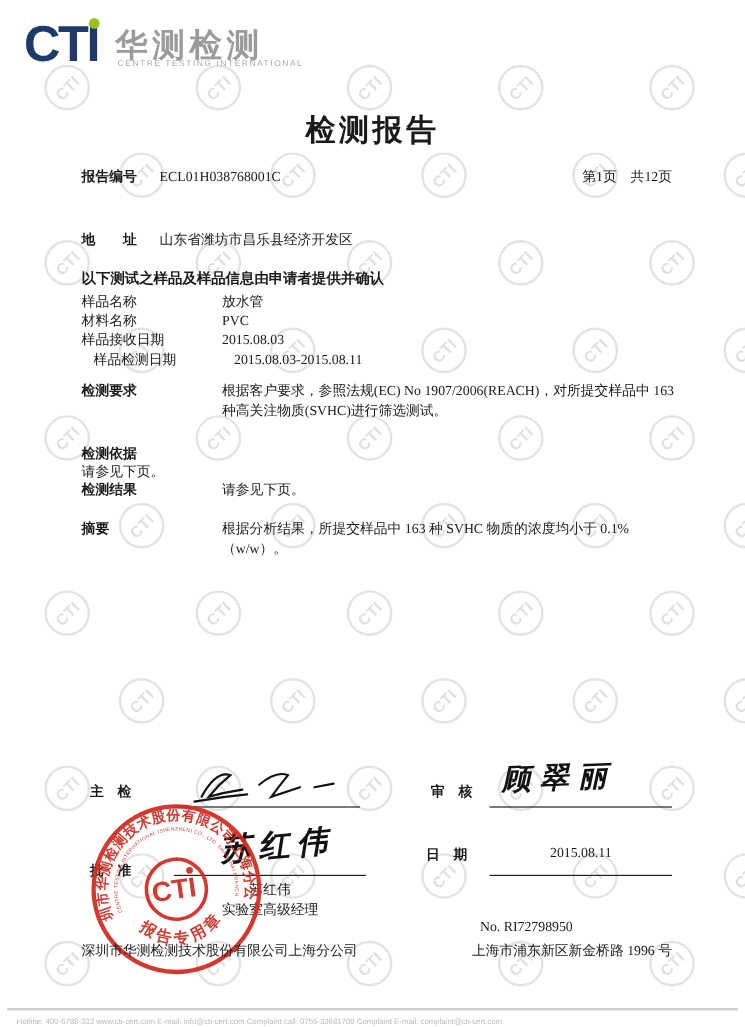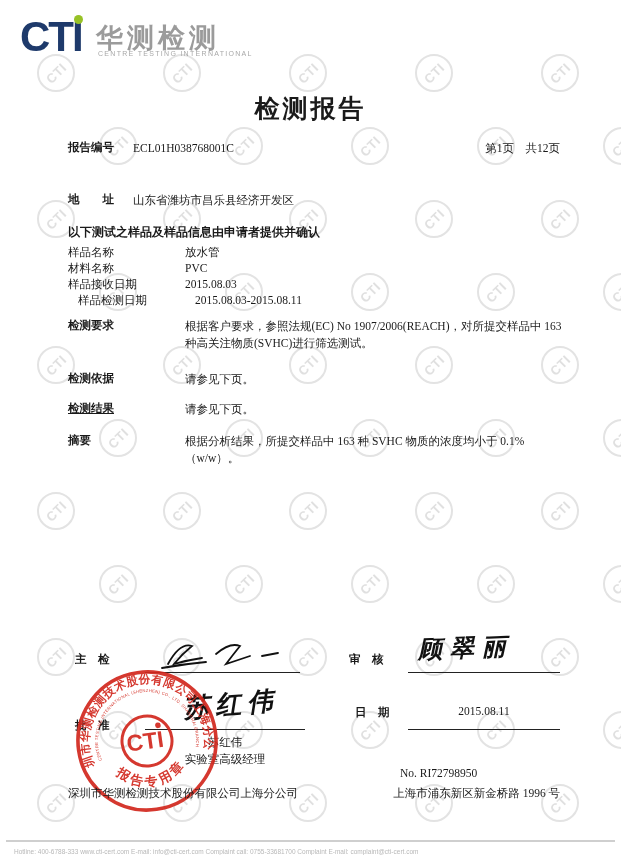--- a/index.html
+++ b/index.html
@@ -130,48 +130,48 @@
     <div class="abs row" style="left:78px;top:292px;">
       <span class="val" style="width:117px;">样品检测日期</span>
       <span class="val">2015.08.03-2015.08.11</span>
     </div>
 
     <div class="abs row" style="left:68px;top:318px;width:494px;">
       <span class="lbl" style="width:117px;flex:none;">检测要求</span>
       <span class="val" style="width:377px;">根据客户要求，参照法规(EC) No 1907/2006(REACH)，对所提交样品中 163 种高关注物质(SVHC)进行筛选测试。</span>
     </div>
 
-    <div class="abs row" style="left:68px;top:371px;">
+    <div class="abs row" style="left:68px;top:371px;flex-direction:column;">
       <span class="lbl" style="width:117px;">检测依据</span>
       <span class="val">请参见下页。</span>
     </div>
 
     <div class="abs row" style="left:68px;top:401px;">
-      <span class="lbl" style="width:117px;text-decoration:underline;">检测结果</span>
+      <span class="lbl" style="width:117px;">检测结果</span>
       <span class="val">请参见下页。</span>
     </div>
 
     <div class="abs row" style="left:68px;top:433px;width:494px;justify-content:flex-end;">
       <span class="lbl" style="width:117px;flex:none;">摘要</span>
       <span class="val" style="width:377px;">根据分析结果，所提交样品中 163 种 SVHC 物质的浓度均小于 0.1%（w/w）。</span>
     </div>
 
     <span class="abs lbl" style="left:75px;top:652px;">主　检</span>
     <div class="abs sig-line" style="left:145px;top:638px;width:155px;height:34px;">
       <svg width="150" height="40" viewBox="0 0 150 40" style="position:absolute;left:5px;top:-4px;">
         <g fill="none" stroke="#111" stroke-width="1.8" stroke-linecap="round">
           <path d="M18 30 Q30 8 42 12 Q32 20 24 30 Q38 26 52 24"></path>
           <path d="M12 34 Q34 30 56 28"></path>
           <path d="M66 20 Q80 8 90 12 Q82 22 76 30 Q88 26 100 22"></path>
           <path d="M112 22 L128 19"></path>
         </g>
       </svg>
     </div>
 
-    <span class="abs lbl" style="left:349px;top:652px;text-align:right;">审　核</span>
+    <span class="abs lbl" style="left:359px;top:652px;text-align:right;">审　核</span>
     <div class="abs sig-line" style="left:408px;top:638px;width:152px;height:34px;">
       <div class="hand" style="position:absolute;left:10px;top:-6px;font-size:24px;letter-spacing:8px;transform:rotate(-2deg);">顾翠丽</div>
     </div>
 
     <span class="abs lbl" style="left:75px;top:718px;">批　准</span>
     <div class="abs sig-line" style="left:145px;top:695px;width:160px;height:34px;">
       <div class="hand" style="position:absolute;left:38px;top:-8px;font-size:26px;letter-spacing:6px;transform:rotate(-5deg);">苏红伟</div>
     </div>
     <div class="abs val" style="left:145px;top:734px;width:160px;text-align:center;">苏红伟</div>
     <div class="abs val" style="left:145px;top:751px;width:160px;text-align:center;">实验室高级经理</div>

